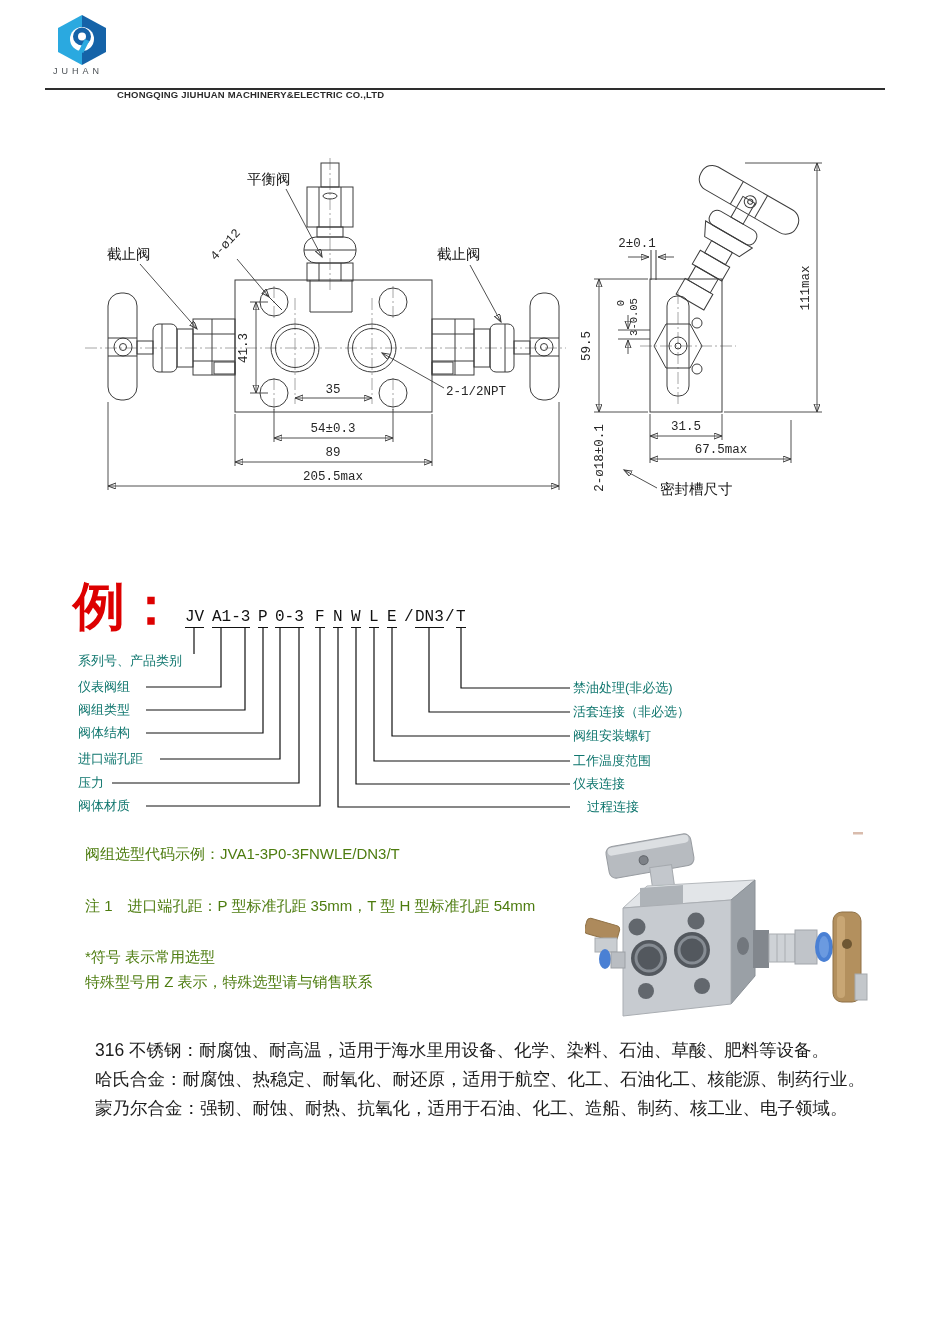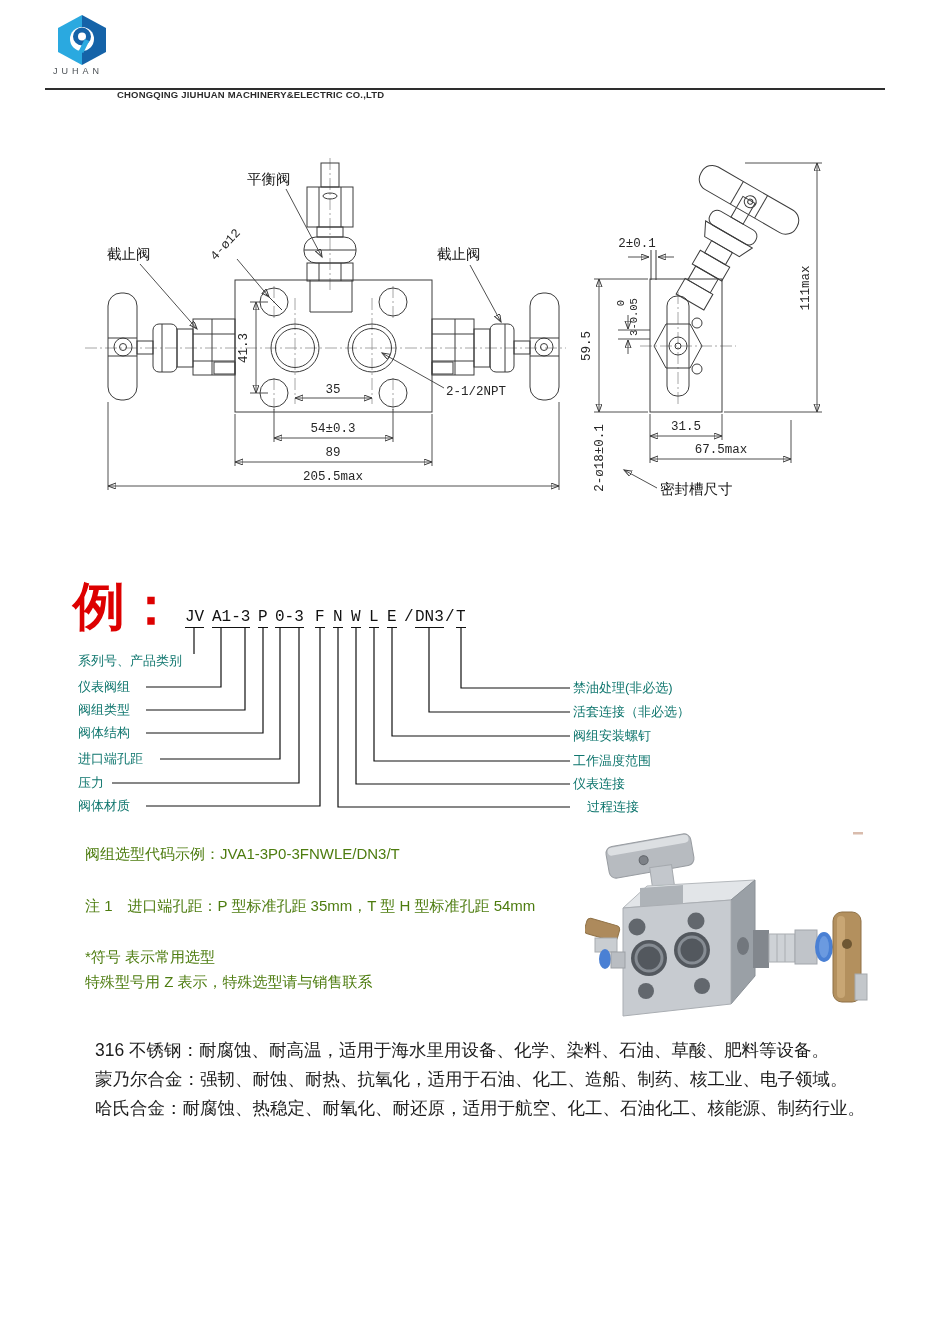--- a/index.html
+++ b/index.html
@@ -331,17 +331,17 @@
     <g transform="rotate(16 18 104)">
       <rect x="0" y="96" width="34" height="16" rx="4" fill="#ad8a5c" stroke="#8f7146"></rect>
     </g>
     <rect x="10" y="112" width="22" height="14" fill="#c9cdd1" stroke="#a8acb0"></rect>
     <ellipse cx="20" cy="133" rx="6" ry="10" fill="#4a80d4"></ellipse>
     <rect x="26" y="126" width="14" height="16" fill="#b9bdc2" stroke="#9da1a6"></rect>
   </svg>
 
   <div class="abs" id="materials">
     <div>316 不锈钢：耐腐蚀、耐高温，适用于海水里用设备、化学、染料、石油、草酸、肥料等设备。</div>
+    <div>哈氏合金：耐腐蚀、热稳定、耐氧化、耐还原，适用于航空、化工、石油化工、核能源、制药行业。</div>
     <div>蒙乃尔合金：强韧、耐蚀、耐热、抗氧化，适用于石油、化工、造船、制药、核工业、电子领域。</div>
-    <div>哈氏合金：耐腐蚀、热稳定、耐氧化、耐还原，适用于航空、化工、石油化工、核能源、制药行业。</div>
   </div>
 
 </div>
 
 </body></html>

